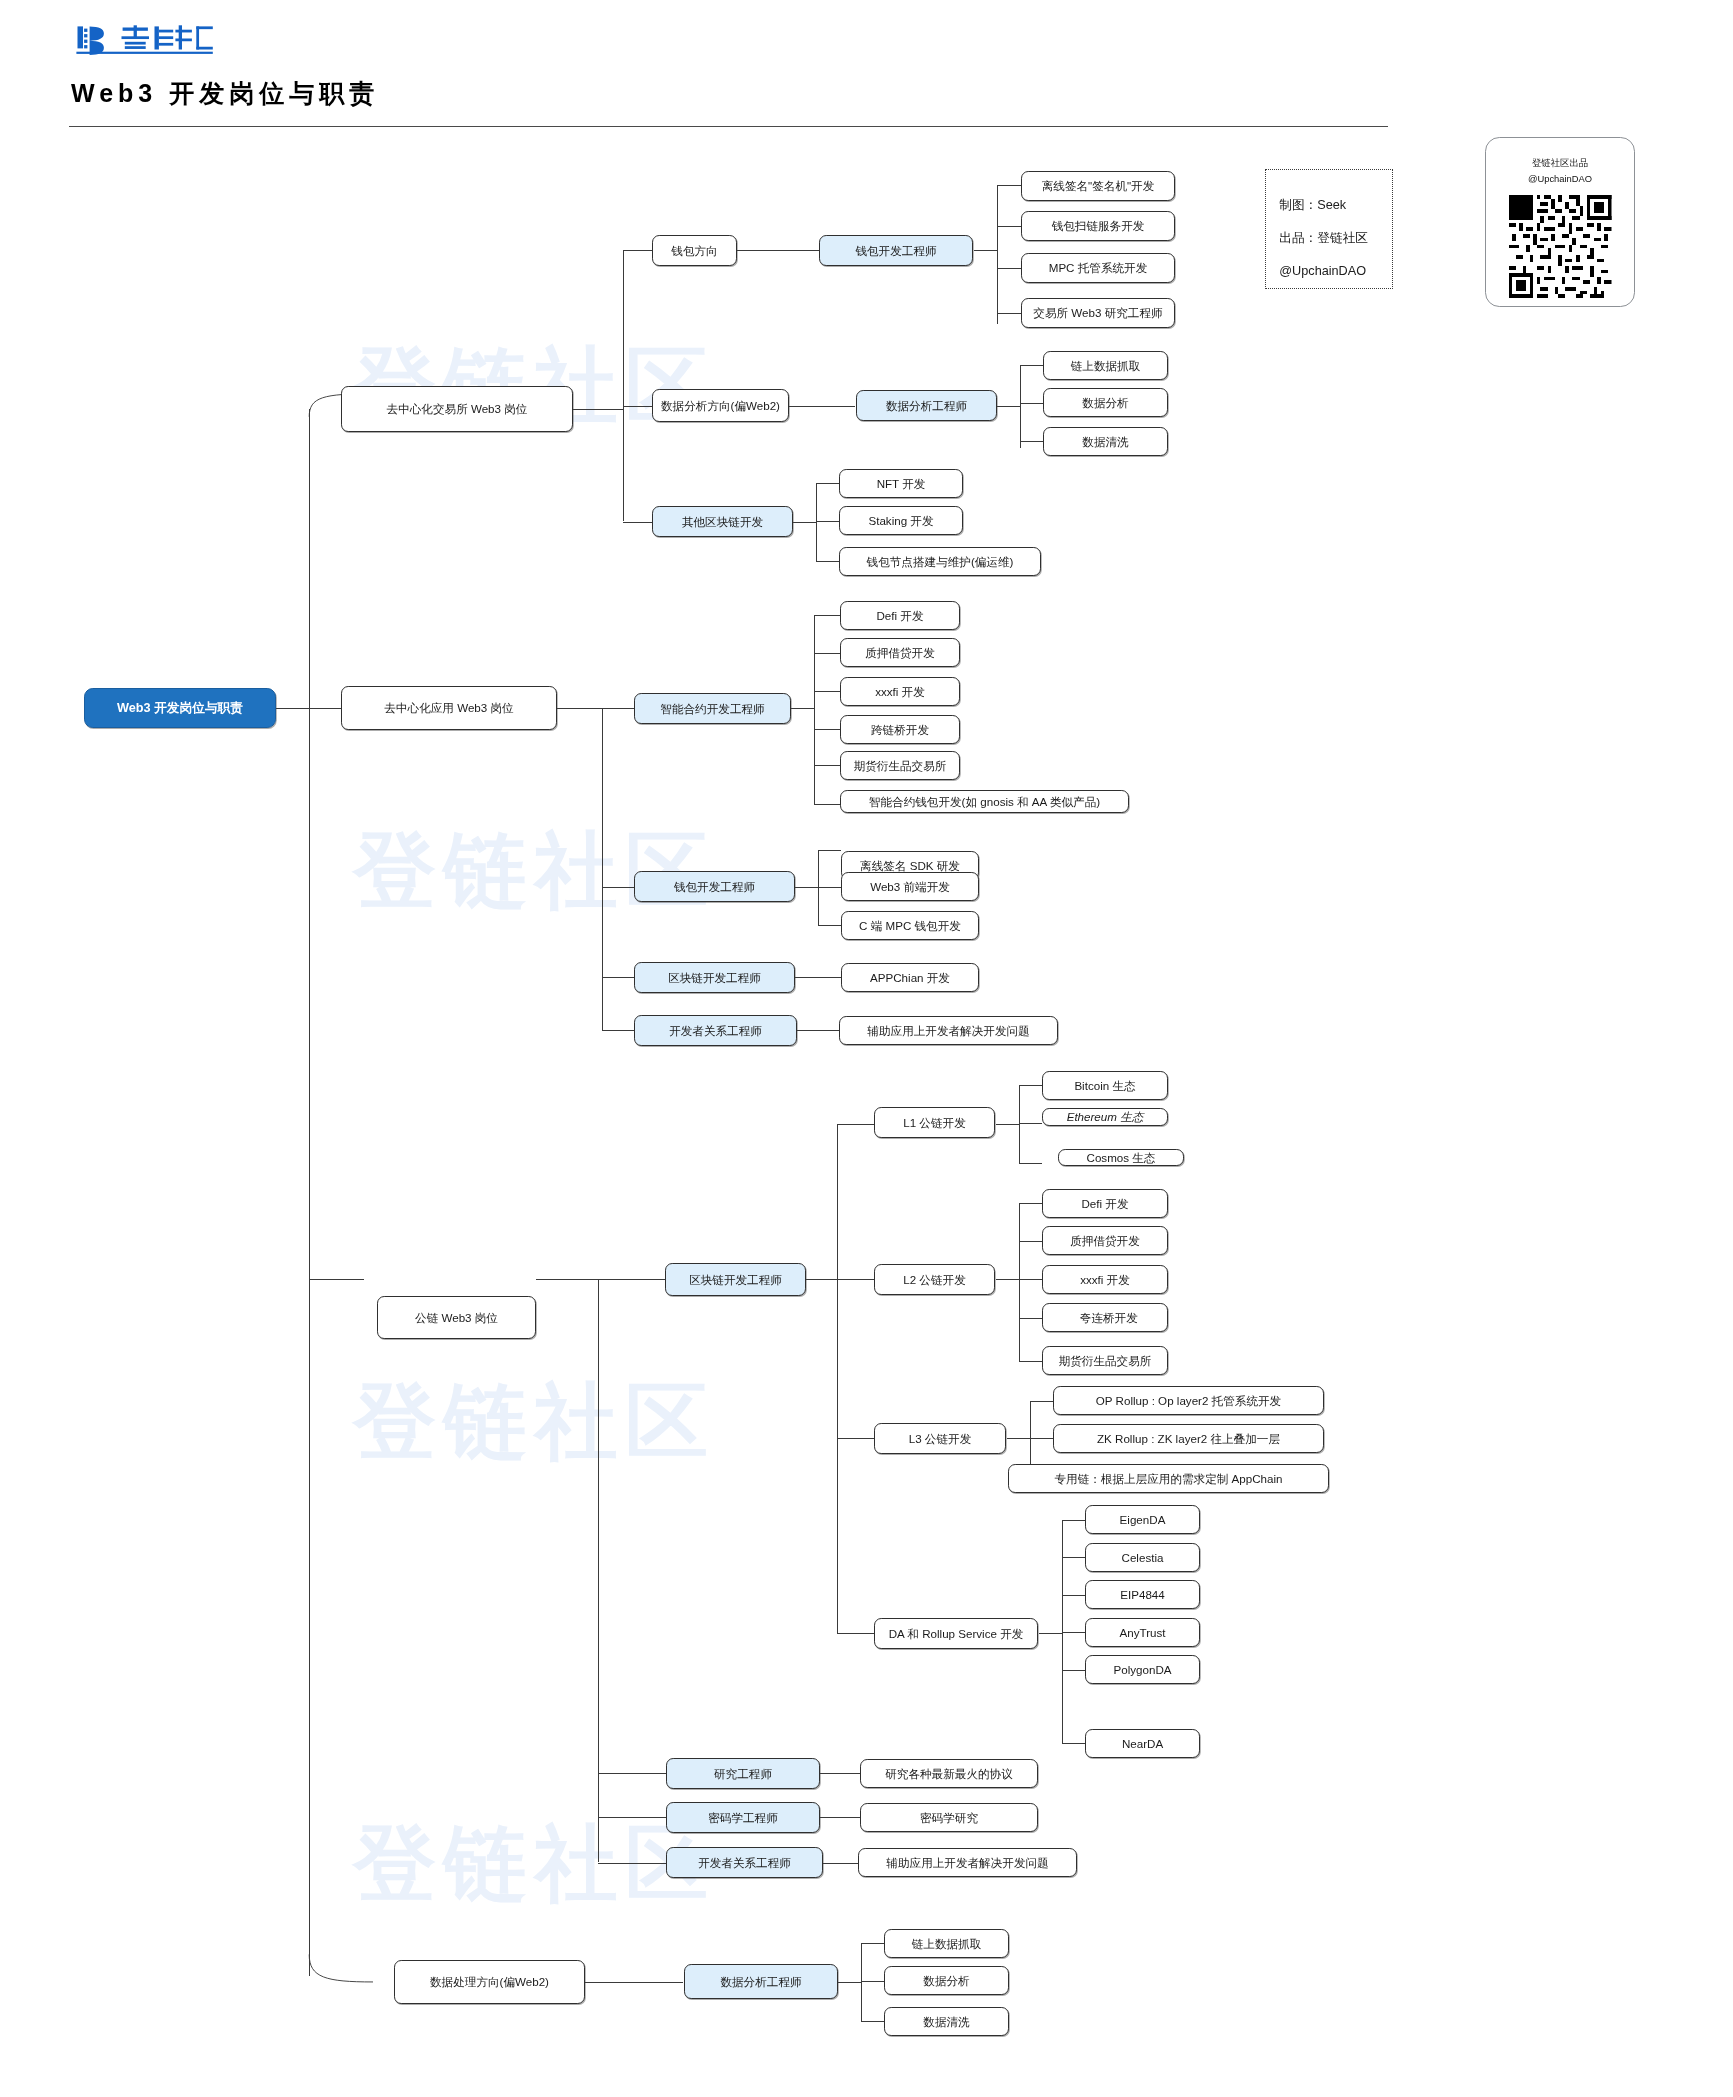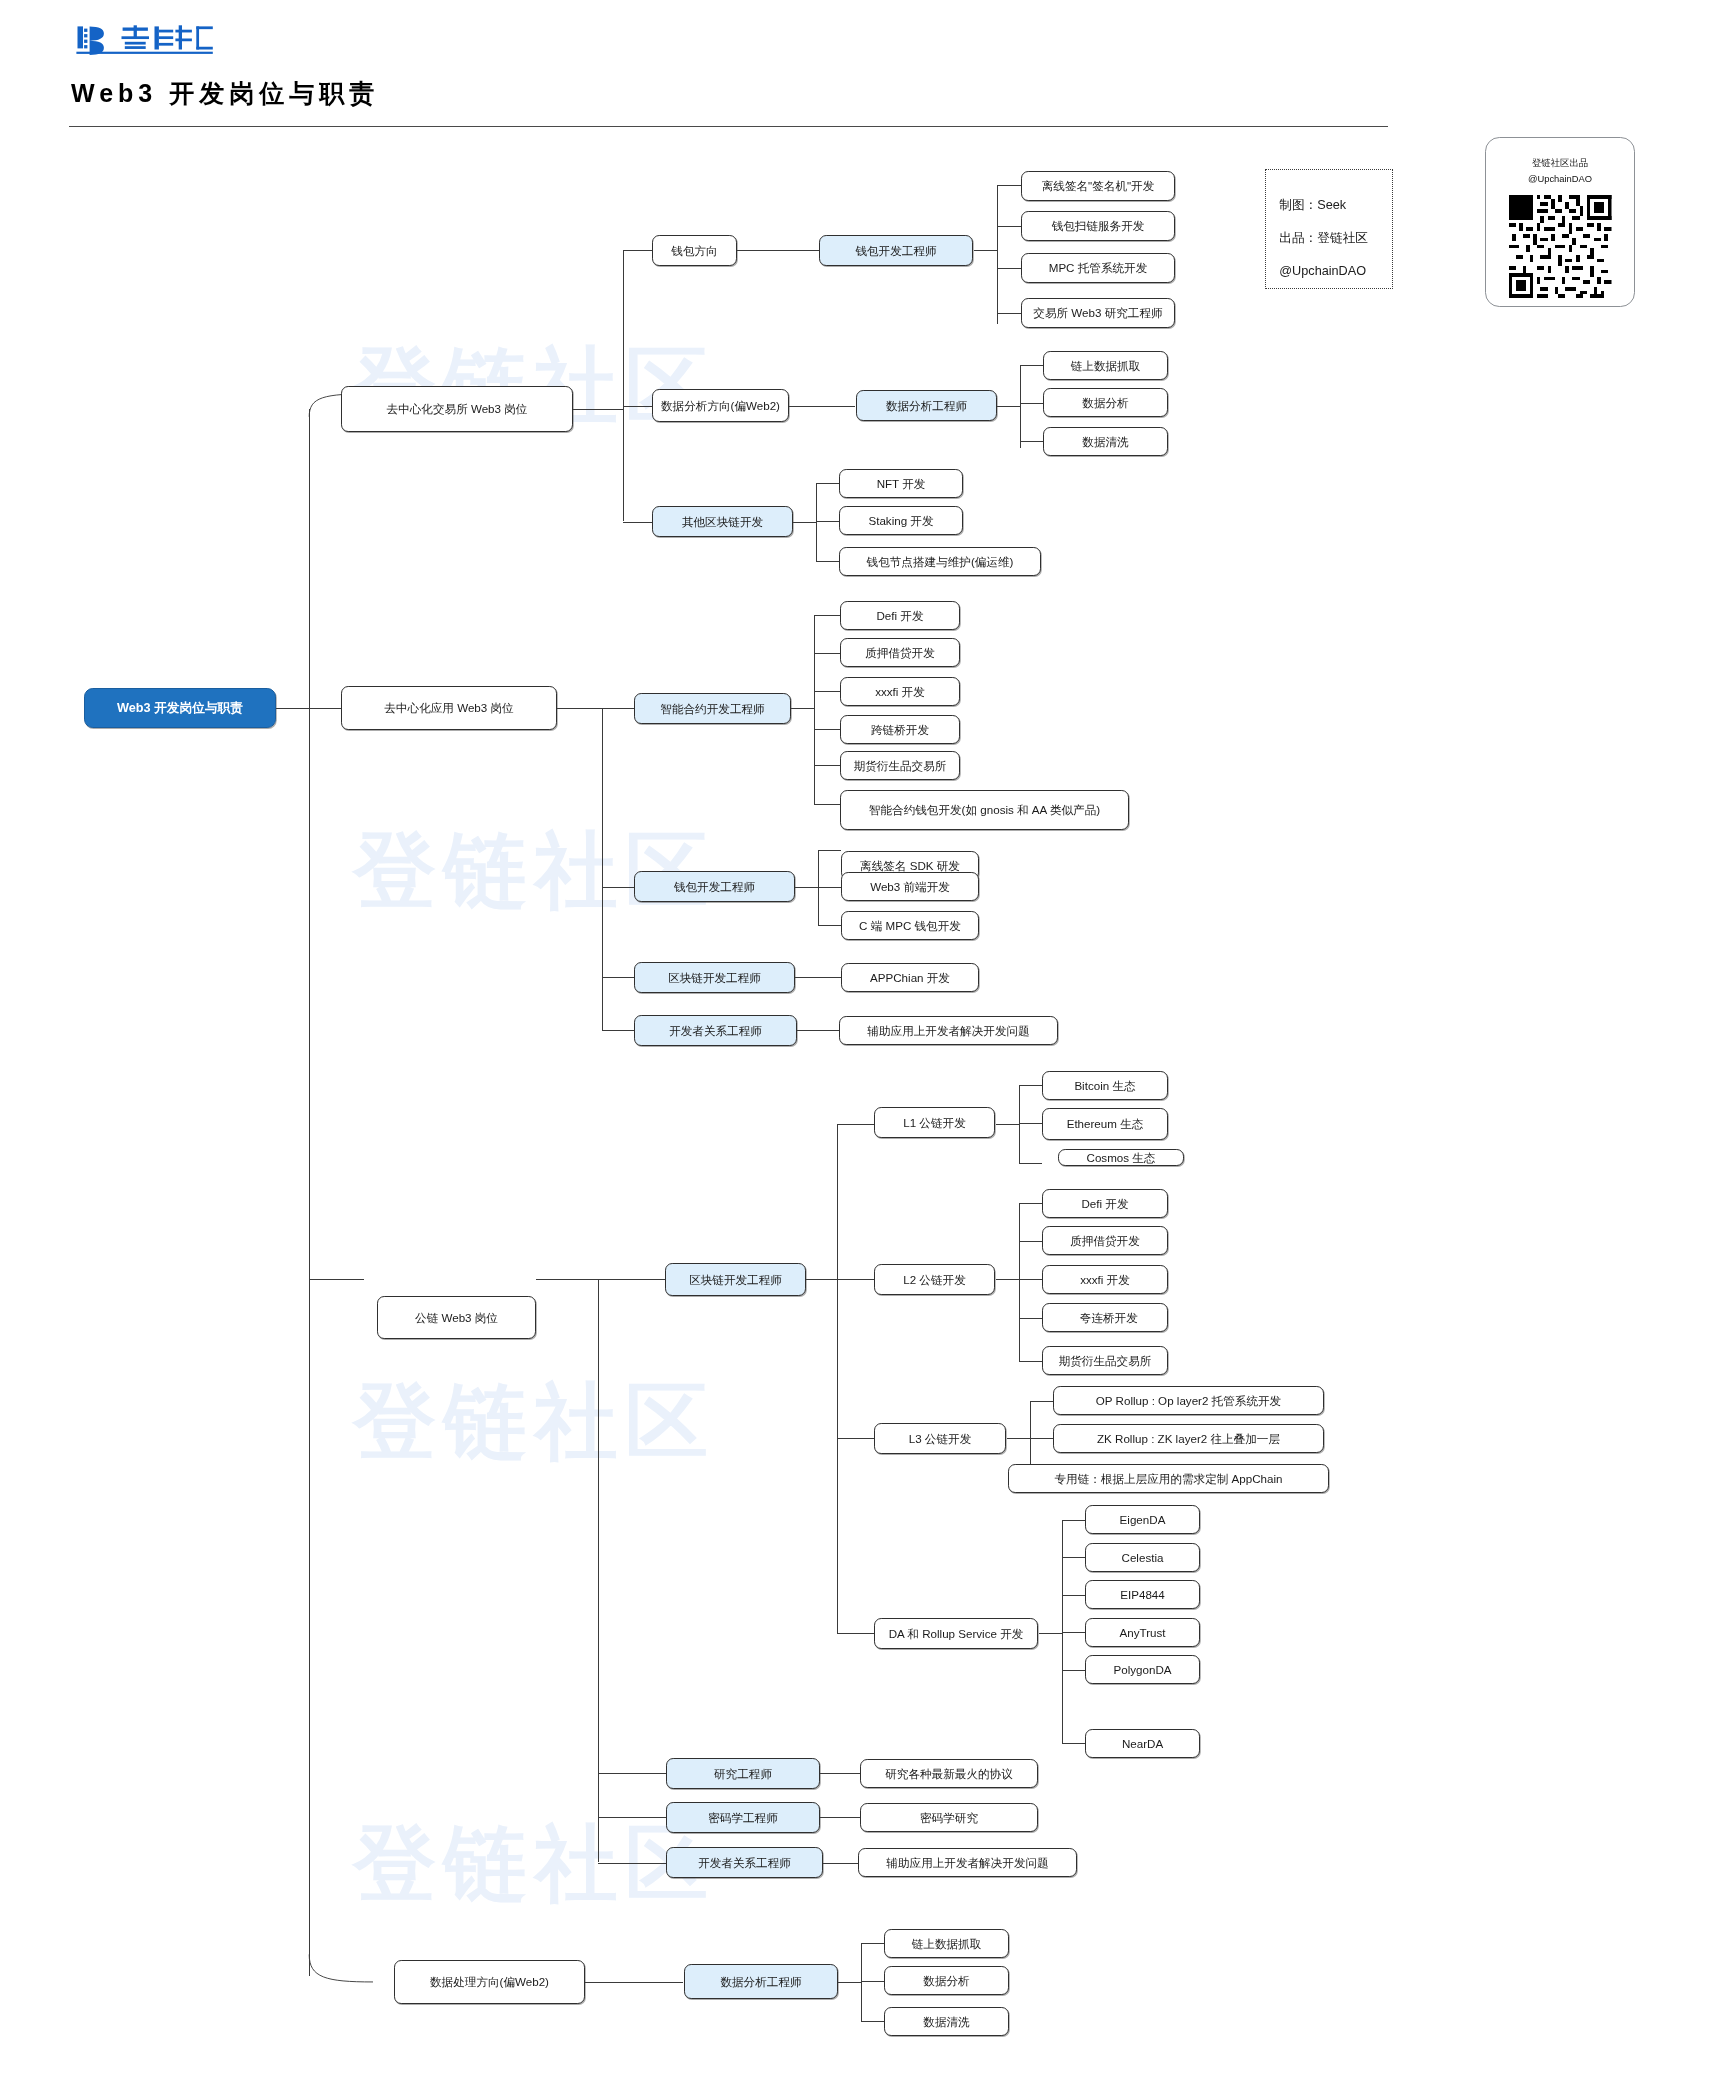--- a/index.html
+++ b/index.html
@@ -344,38 +344,38 @@
 <div class="node" style="left:839px;top:469px;width:124px;height:29px;">NFT 开发</div>
 <div class="node" style="left:839px;top:506px;width:124px;height:29px;">Staking 开发</div>
 <div class="node" style="left:839px;top:547px;width:202px;height:29px;">钱包节点搭建与维护(偏运维)</div>
 
 <div class="node blue" style="left:634px;top:693px;width:157px;height:31px;">智能合约开发工程师</div>
 <div class="node" style="left:840px;top:601px;width:120px;height:29px;">Defi 开发</div>
 <div class="node" style="left:840px;top:638px;width:120px;height:29px;">质押借贷开发</div>
 <div class="node" style="left:840px;top:677px;width:120px;height:29px;">xxxfi 开发</div>
 <div class="node" style="left:840px;top:715px;width:120px;height:29px;">跨链桥开发</div>
 <div class="node" style="left:840px;top:751px;width:120px;height:29px;">期货衍生品交易所</div>
-<div class="node" style="left:840px;top:790px;width:289px;height:40px;">智能合约钱包开发(如 gnosis 和 AA 类似产品)</div>
+<div class="node" style="left:840px;top:790px;width:289px;height:23px;">智能合约钱包开发(如 gnosis 和 AA 类似产品)</div>
 
 <div class="node blue" style="left:634px;top:871px;width:161px;height:31px;">钱包开发工程师</div>
 <div class="node" style="left:841px;top:836px;width:138px;height:29px;margin-top:15px;">离线签名 SDK 研发</div>
 <div class="node" style="left:841px;top:872px;width:138px;height:29px;">Web3 前端开发</div>
 <div class="node" style="left:841px;top:911px;width:138px;height:29px;">C 端 MPC 钱包开发</div>
 
 <div class="node blue" style="left:634px;top:962px;width:161px;height:31px;">区块链开发工程师</div>
 <div class="node" style="left:841px;top:963px;width:138px;height:29px;">APPChian 开发</div>
 
 <div class="node blue" style="left:634px;top:1015px;width:163px;height:31px;">开发者关系工程师</div>
 <div class="node" style="left:839px;top:1016px;width:219px;height:29px;">辅助应用上开发者解决开发问题</div>
 
 <div class="node blue" style="left:665px;top:1263px;width:141px;height:33px;">区块链开发工程师</div>
 
 <div class="node" style="left:874px;top:1107px;width:121px;height:31px;">L1 公链开发</div>
 <div class="node" style="left:1042px;top:1071px;width:126px;height:29px;">Bitcoin 生态</div>
-<div class="node" style="left:1042px;top:1108px;width:126px;height:32px;">Ethereum 生态</div>
+<div class="node" style="left:1042px;top:1108px;width:126px;height:18px;font-style:italic;">Ethereum 生态</div>
 <div class="node" style="left:1042px;top:1149px;width:126px;height:17px;margin-left:16px;">Cosmos 生态</div>
 
 <div class="node" style="left:874px;top:1264px;width:121px;height:31px;">L2 公链开发</div>
 <div class="node" style="left:1042px;top:1189px;width:126px;height:29px;">Defi 开发</div>
 <div class="node" style="left:1042px;top:1226px;width:126px;height:29px;">质押借贷开发</div>
 <div class="node" style="left:1042px;top:1265px;width:126px;height:29px;">xxxfi 开发</div>
 <div class="node" style="left:1042px;top:1303px;width:126px;height:29px;padding-left:12px;">夸连桥开发</div>
 <div class="node" style="left:1042px;top:1346px;width:126px;height:29px;">期货衍生品交易所</div>
 
 <div class="node" style="left:874px;top:1423px;width:132px;height:31px;">L3 公链开发</div>

